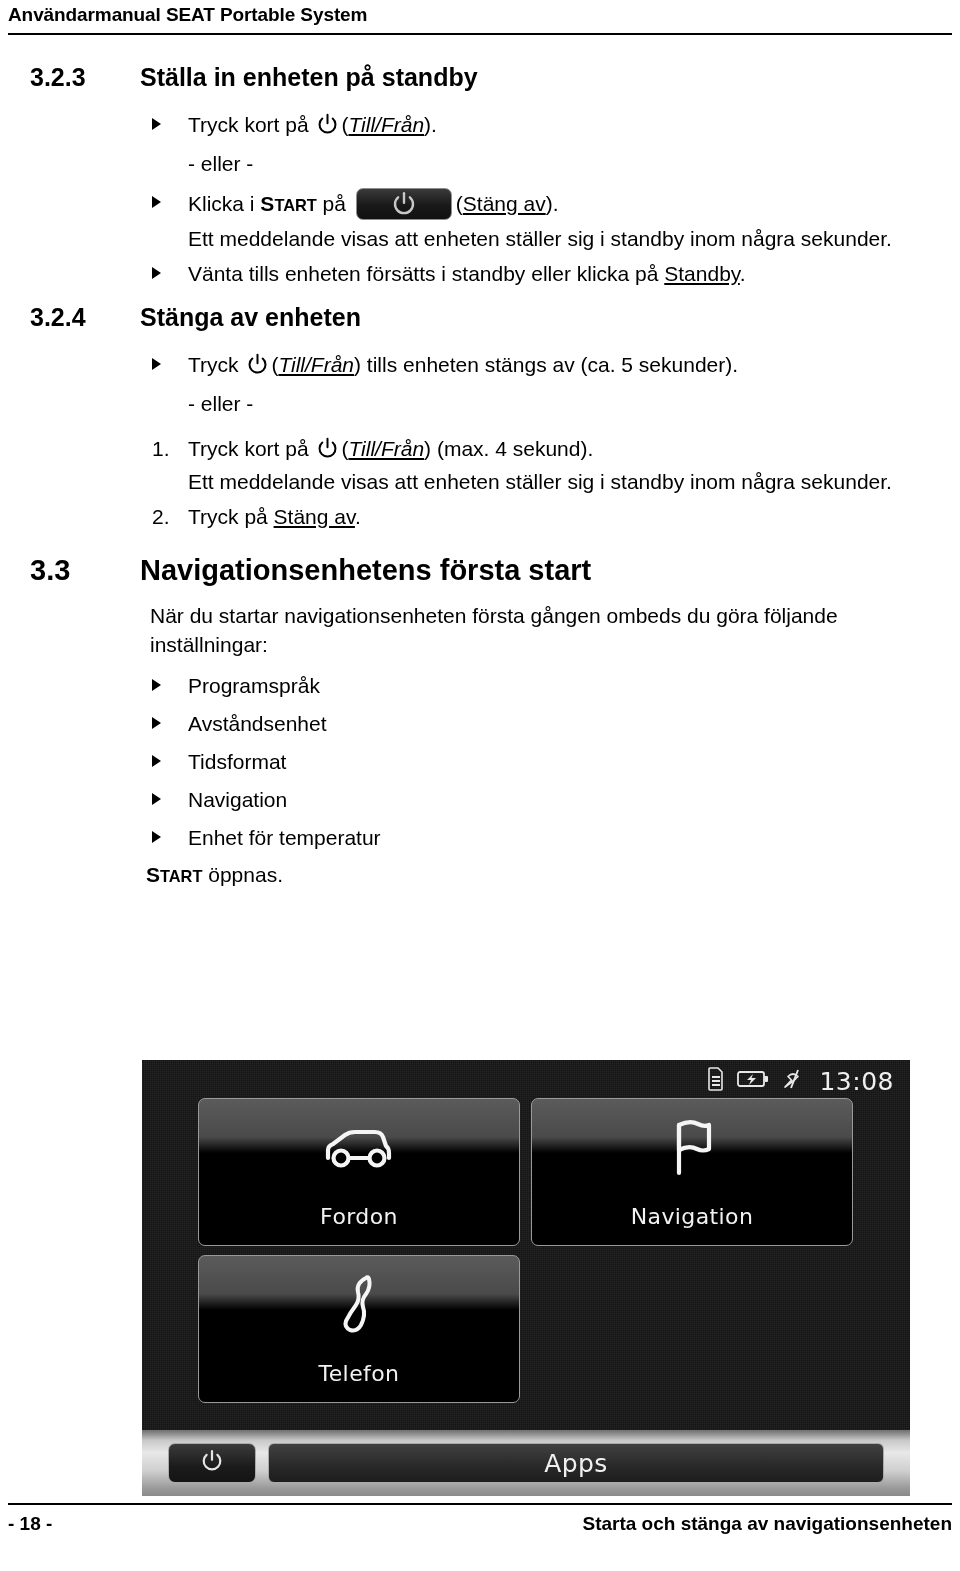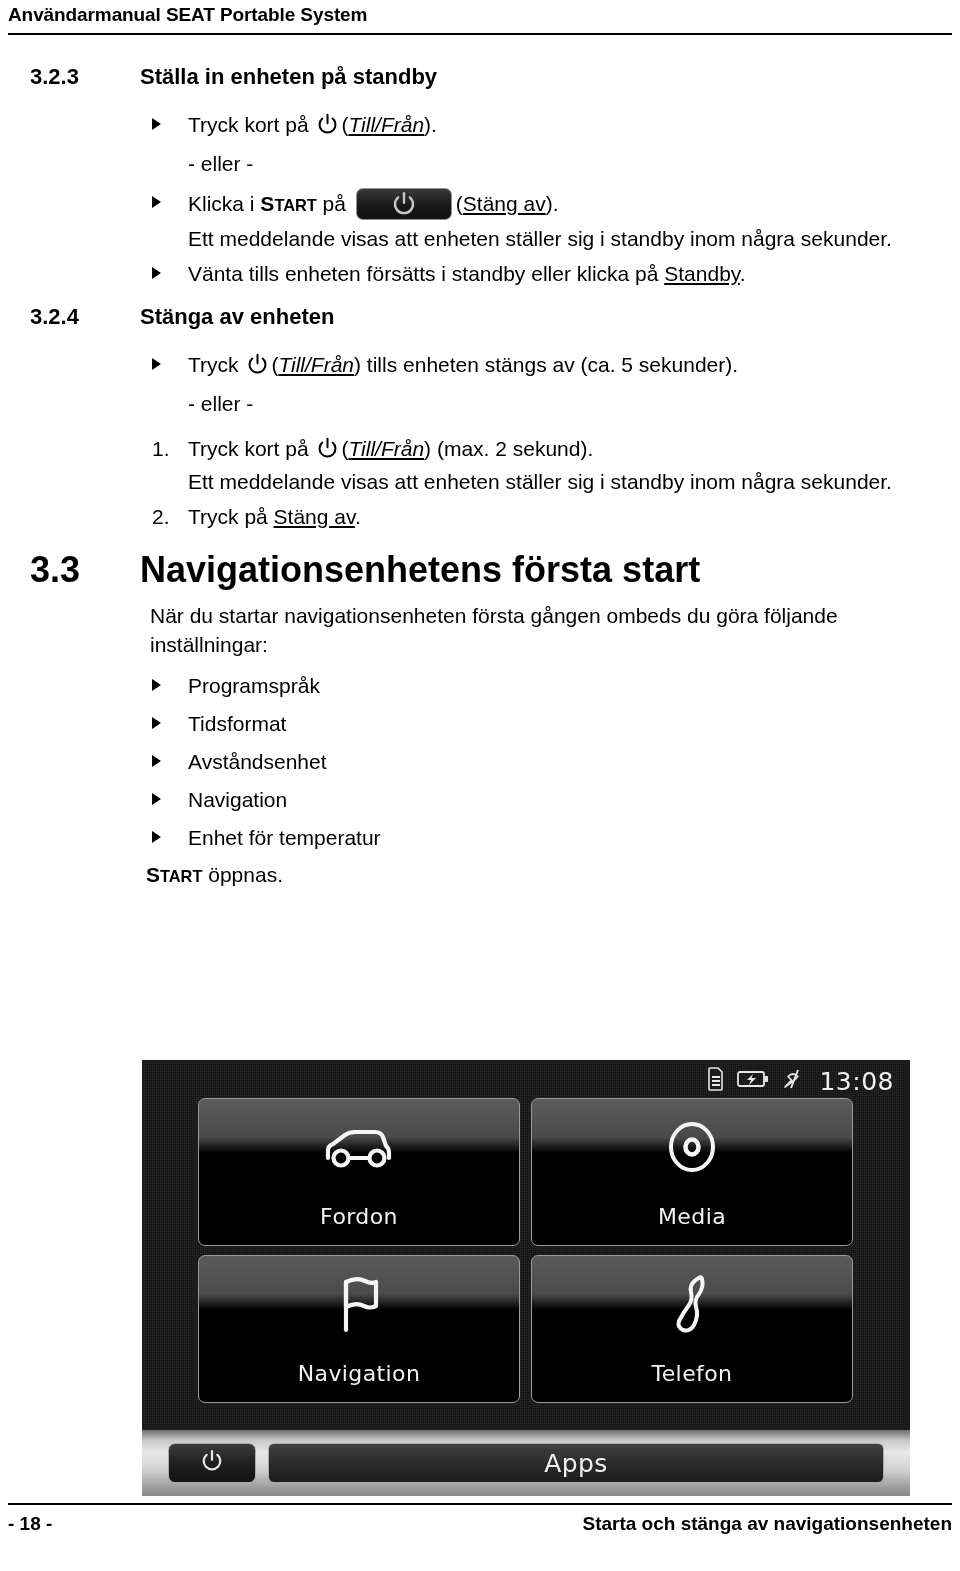--- a/index.html
+++ b/index.html
@@ -58,27 +58,27 @@
   }
   .heading .h-num {
     flex: 0 0 auto;
     font-weight: bold;
   }
   .heading .h-title {
     flex: 1 1 auto;
     font-weight: bold;
   }
   .h3 {
-    font-size: 22px;
+    font-size: 25px;
     line-height: 30px;
   }
   .h3 .h-num { width: 110px; margin-left: 30px; }
 
   .h2 {
-    font-size: 36px;
+    font-size: 29px;
     line-height: 34px;
   }
   .h2 .h-num { width: 110px; margin-left: 30px; }
 
   
   .row {
     display: flex;
     align-items: flex-start;
     font-size: 21px;
     line-height: 29px;
@@ -348,21 +348,21 @@
           </svg></span><span>(</span><span class="ital-u">Till/Från</span><span>) tills enheten stängs av (ca. 5 sekunder).</span></span>
   </div>
 
   <div class="plain plain-inset" style="margin-top:10px;">- eller -</div>
 
   <div class="row indent-2" style="margin-top:16px;">
     <span class="marker num-glyph">1.</span>
     <span class="row-text"><span>Tryck kort på </span><span class="power-inline"><svg width="23" height="23" viewBox="0 0 24 24">
             <path d="M6.6 5.8 A8.3 8.3 0 1 0 17.4 5.8" fill="none" stroke="#000" stroke-width="2.1" stroke-linecap="round"></path>
             <line x1="12" y1="1.8" x2="12" y2="10.6" stroke="#000" stroke-width="2.1" stroke-linecap="round"></line>
-          </svg></span><span>(</span><span class="ital-u">Till/Från</span><span>) (max. 2 sekund).</span></span>
+          </svg></span><span>(</span><span class="ital-u">Till/Från</span><span>) (max. 4 sekund).</span></span>
   </div>
 
   <div class="plain plain-inset" style="margin-top:4px;">Ett meddelande visas att enheten ställer sig i standby inom några sekunder.</div>
 
   <div class="row indent-2" style="margin-top:6px;">
     <span class="marker num-glyph">2.</span>
     <span class="row-text"><span>Tryck på </span><span class="u">Stäng av</span><span>.</span></span>
   </div>
 
   <div class="heading h2" style="margin-top:22px;">
@@ -371,25 +371,25 @@
   </div>
 
   <div class="plain" style="margin-left:150px;margin-top:14px;">När du startar navigationsenheten första gången ombeds du göra följande inställningar:</div>
 
   <div class="row indent-1" style="margin-top:12px;">
     <span class="marker"><span class="bullet-glyph"></span></span>
     <span class="row-text">Programspråk</span>
   </div>
   <div class="row indent-1" style="margin-top:9px;">
     <span class="marker"><span class="bullet-glyph"></span></span>
+    <span class="row-text">Avståndsenhet</span>
+  </div>
+  <div class="row indent-1" style="margin-top:9px;">
+    <span class="marker"><span class="bullet-glyph"></span></span>
     <span class="row-text">Tidsformat</span>
-  </div>
-  <div class="row indent-1" style="margin-top:9px;">
-    <span class="marker"><span class="bullet-glyph"></span></span>
-    <span class="row-text">Avståndsenhet</span>
   </div>
   <div class="row indent-1" style="margin-top:9px;">
     <span class="marker"><span class="bullet-glyph"></span></span>
     <span class="row-text">Navigation</span>
   </div>
   <div class="row indent-1" style="margin-top:9px;">
     <span class="marker"><span class="bullet-glyph"></span></span>
     <span class="row-text">Enhet för temperatur</span>
   </div>
 
@@ -431,29 +431,20 @@
         <svg width="80" height="50" viewBox="0 0 80 50">
           <path d="M9 36 L9 28 Q9 24 14 22 L26 13 Q30 10 36 10 L56 10 Q62 10 64 15 L67 24 Q70 26 70 31 L70 36" fill="none" stroke="#f5f5f5" stroke-width="4.2" stroke-linecap="round" stroke-linejoin="round"></path>
           <circle cx="22" cy="36" r="7.5" fill="none" stroke="#f5f5f5" stroke-width="4.2"></circle>
           <circle cx="58" cy="36" r="7.5" fill="none" stroke="#f5f5f5" stroke-width="4.2"></circle>
           <line x1="31" y1="36" x2="49" y2="36" stroke="#f5f5f5" stroke-width="4.2" stroke-linecap="round"></line>
         </svg>
       </span>
       <span class="tile-label">Fordon</span>
     </div>
 
-    <div class="tile">
-      <span class="tile-icon">
-        <svg width="56" height="56" viewBox="0 0 56 56">
-          <ellipse cx="28" cy="28" rx="21" ry="23" fill="none" stroke="#f5f5f5" stroke-width="4"></ellipse>
-          <ellipse cx="28" cy="28" rx="6.5" ry="7.5" fill="none" stroke="#f5f5f5" stroke-width="4.5"></ellipse>
-        </svg>
-      </span>
-      <span class="tile-label">Media</span>
-    </div>
 
     <div class="tile">
       <span class="tile-icon">
         <svg width="52" height="60" viewBox="0 0 52 60">
           <path d="M13 56 L13 8" fill="none" stroke="#f5f5f5" stroke-width="4.2" stroke-linecap="round"></path>
           <path d="M13 8 Q24 3 32 7 Q38 10 43 8 L43 32 Q37 35 31 32 Q23 28 13 33 Z" fill="none" stroke="#f5f5f5" stroke-width="4.2" stroke-linejoin="round"></path>
         </svg>
       </span>
       <span class="tile-label">Navigation</span>
     </div>

